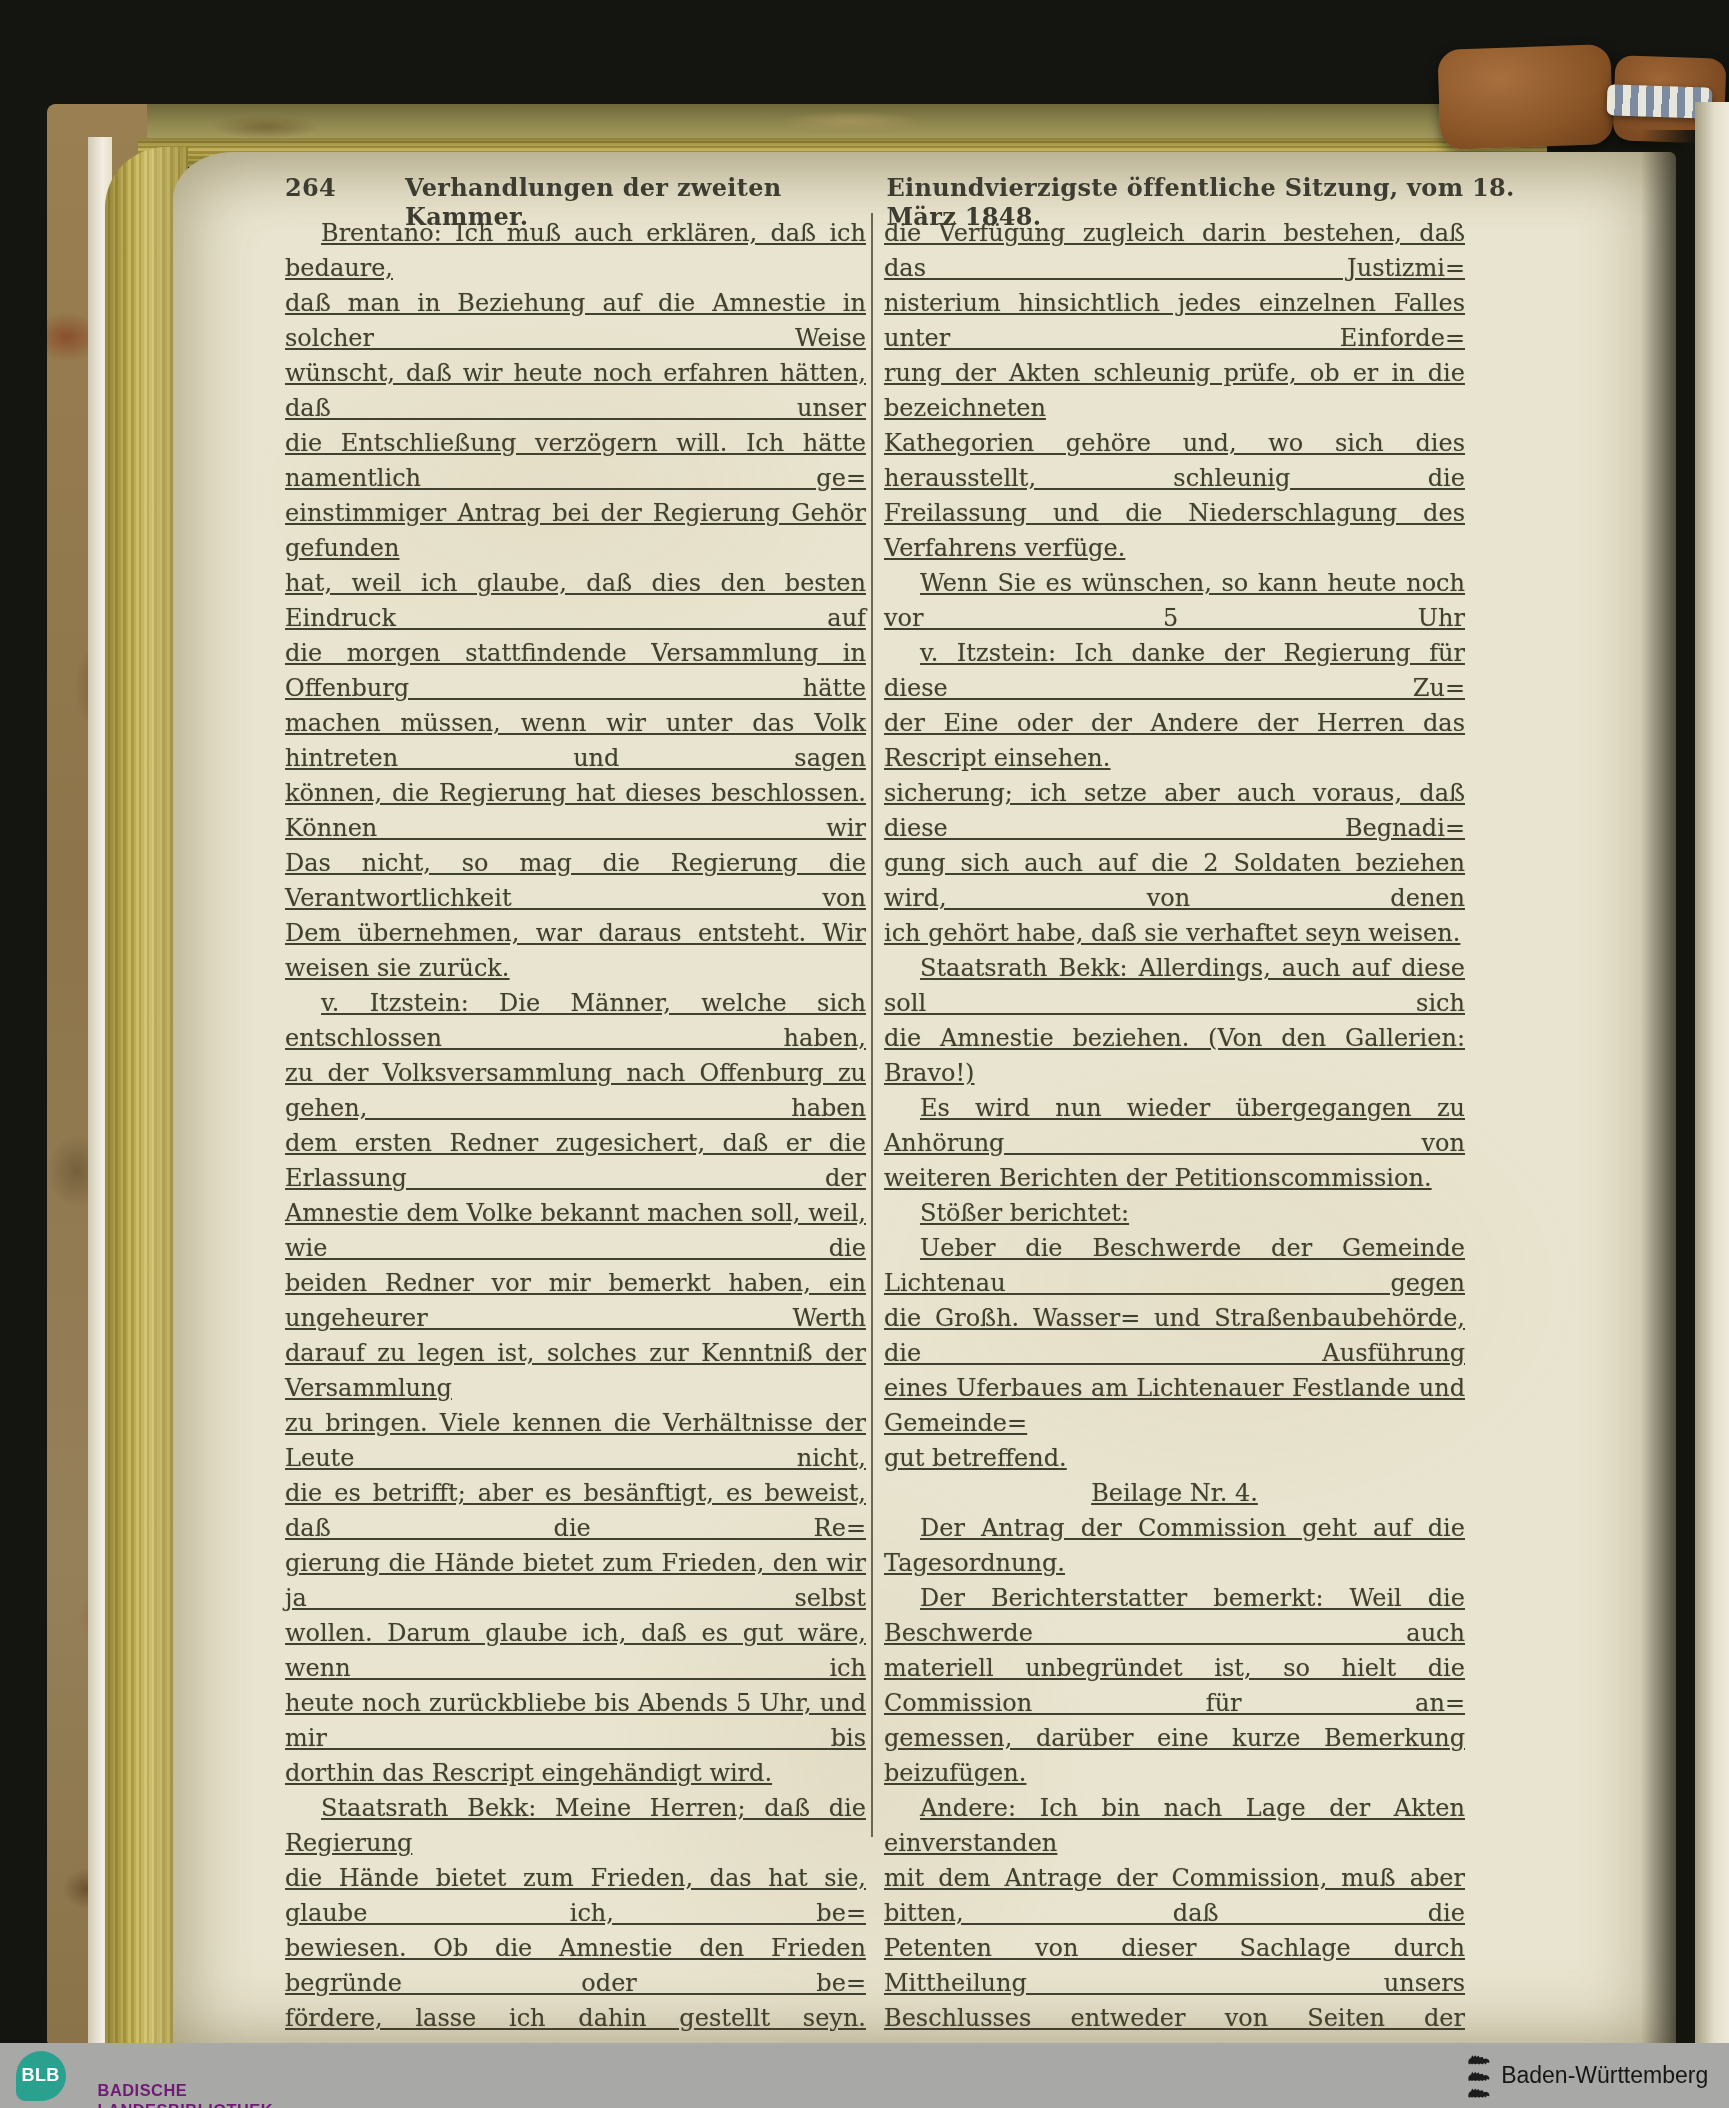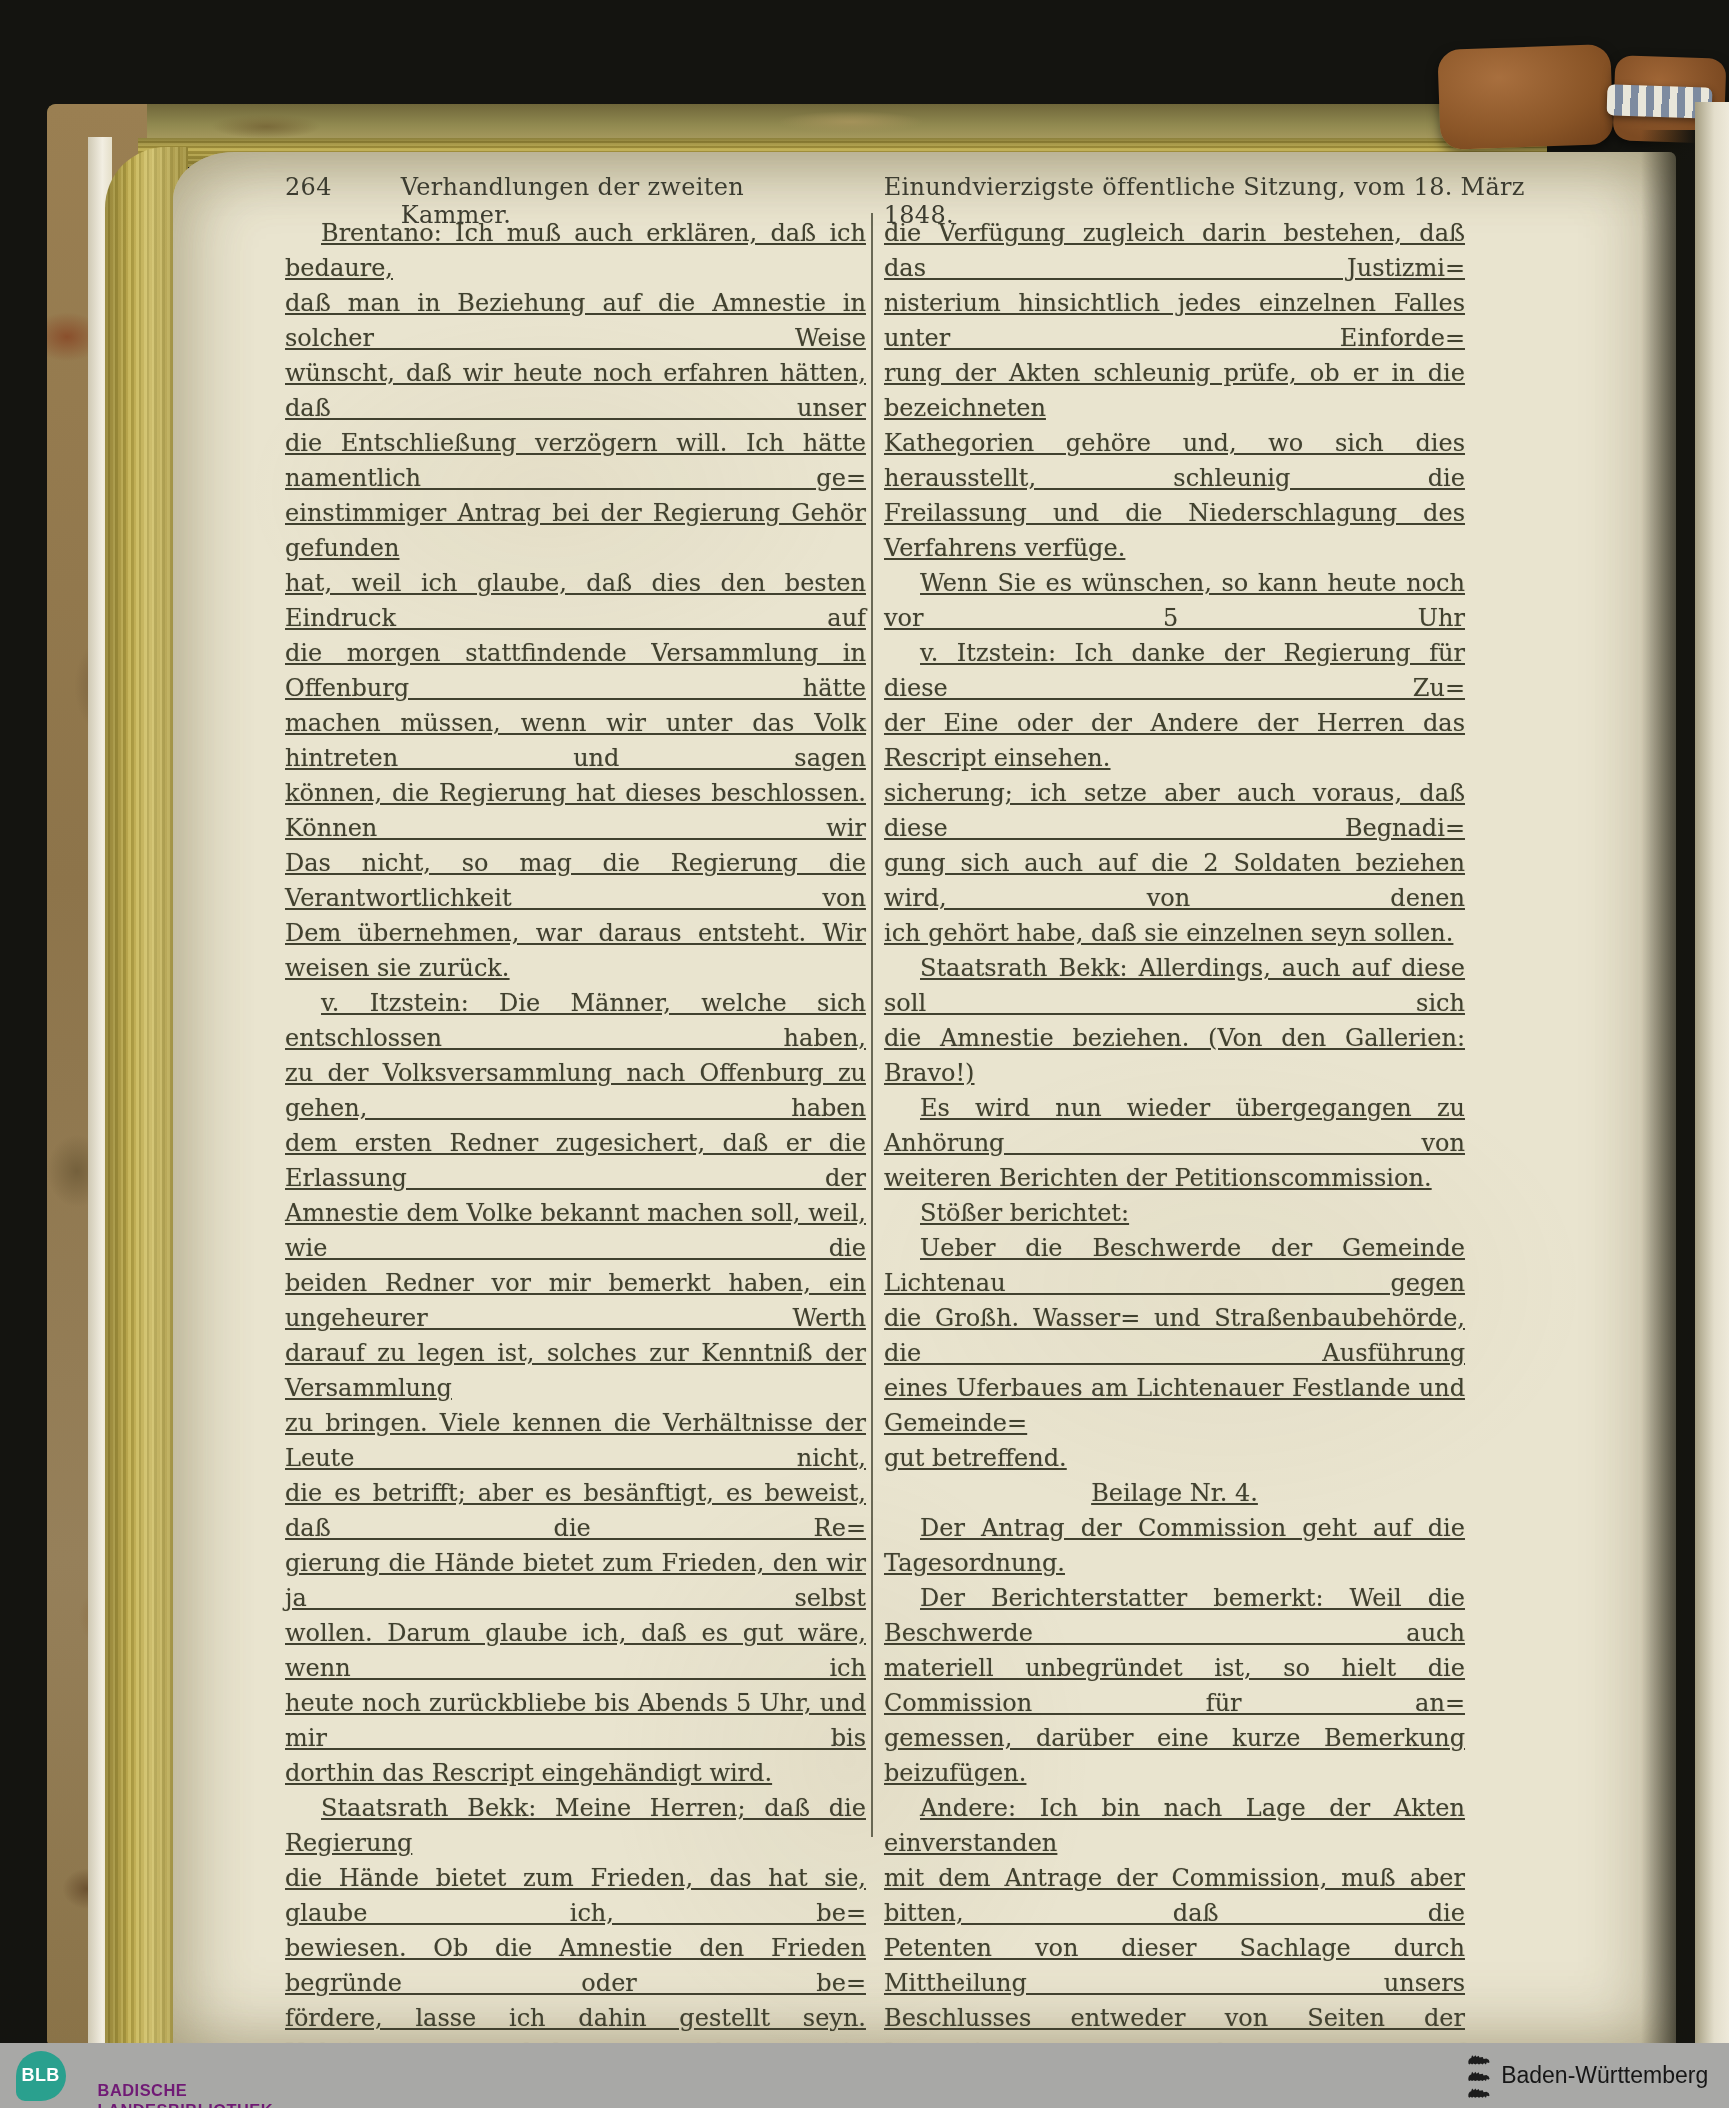--- a/index.html
+++ b/index.html
@@ -42,21 +42,21 @@
     background:
       radial-gradient(ellipse 432px 259px at 25% 18%, rgba(172,152,100,.07), transparent 70%),
       radial-gradient(ellipse 519px 346px at 70% 60%, rgba(172,152,100,.06), transparent 70%),
       radial-gradient(ellipse 346px 432px at 45% 85%, rgba(150,135,90,.07), transparent 70%);}
   .gutter-shadow{position:absolute;left:1641px;top:130px;width:55px;height:1914px;
     background:linear-gradient(90deg, rgba(20,20,12,0) 0%, rgba(20,20,12,.55) 55%, #141410 100%);}
   .next-page{position:absolute;left:1695px;top:102px;width:35px;height:1941px;
     background:linear-gradient(90deg,#a59e82,#e3decb 55%,#efeadb);}
   
   .page-header{position:absolute;left:112px;top:21px;width:1292px;display:flex;align-items:baseline;
-    font-size:24px;font-weight:400;color:#3c3c30;letter-spacing:0.3px;}
+    font-size:24px;font-weight:700;color:#3c3c30;letter-spacing:0.3px;}
   .page-header .num{margin-right:69px;}
   .page-header .ttl{margin-right:38px;}
   .col{position:absolute;top:64px;width:581px;font-size:24px;line-height:35px;color:#41412f;
     text-shadow:0 0 0.9px rgba(65,65,47,.35);}
   .col-left{left:112px;}
   .col-right{left:711px;}
   .divider{position:absolute;left:698px;top:61px;width:1.7px;height:1624px;background:rgba(72,72,54,.8);}
   .tl{white-space:normal;text-decoration:underline;}
   .a-j{text-align:justify;text-align-last:justify;}
   .a-l{text-align:justify;text-align-last:left;}
@@ -129,21 +129,21 @@
         <div class="tl a-j">die Verfügung zugleich darin bestehen, daß das Justizmi=</div>
         <div class="tl a-j">nisterium hinsichtlich jedes einzelnen Falles unter Einforde=</div>
         <div class="tl a-j">rung der Akten schleunig prüfe, ob er in die bezeichneten</div>
         <div class="tl a-j">Kathegorien gehöre und, wo sich dies herausstellt, schleunig die</div>
         <div class="tl a-l">Freilassung und die Niederschlagung des Verfahrens verfüge.</div>
         <div class="tl a-j ind">Wenn Sie es wünschen, so kann heute noch vor 5 Uhr</div>
         <div class="tl a-j ind">v. Itzstein: Ich danke der Regierung für diese Zu=</div>
         <div class="tl a-l">der Eine oder der Andere der Herren das Rescript einsehen.</div>
         <div class="tl a-j">sicherung; ich setze aber auch voraus, daß diese Begnadi=</div>
         <div class="tl a-j">gung sich auch auf die 2 Soldaten beziehen wird, von denen</div>
-        <div class="tl a-l">ich gehört habe, daß sie einzelnen seyn sollen.</div>
+        <div class="tl a-l">ich gehört habe, daß sie verhaftet seyn weisen.</div>
         <div class="tl a-j ind">Staatsrath Bekk: Allerdings, auch auf diese soll sich</div>
         <div class="tl a-l">die Amnestie beziehen.  (Von den Gallerien: Bravo!)</div>
         <div class="tl a-j ind">Es wird nun wieder übergegangen zu Anhörung von</div>
         <div class="tl a-l">weiteren Berichten der Petitionscommission.</div>
         <div class="tl a-l ind">Stößer berichtet:</div>
         <div class="tl a-j ind">Ueber die Beschwerde der Gemeinde Lichtenau gegen</div>
         <div class="tl a-j">die Großh. Wasser= und Straßenbaubehörde, die Ausführung</div>
         <div class="tl a-j">eines Uferbaues am Lichtenauer Festlande und Gemeinde=</div>
         <div class="tl a-l">gut betreffend.</div>
         <div class="tl a-c">Beilage Nr. 4.</div>

